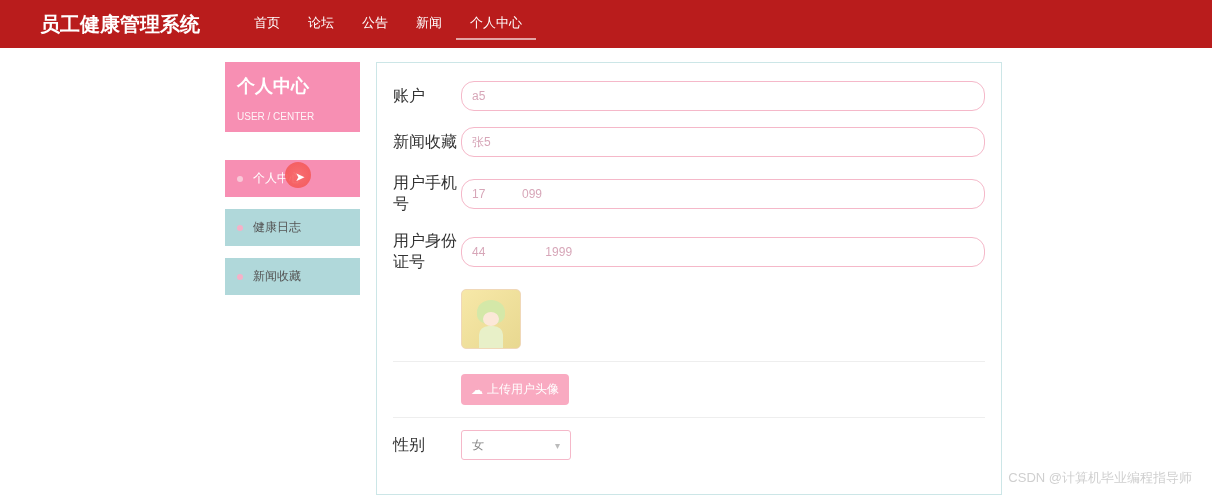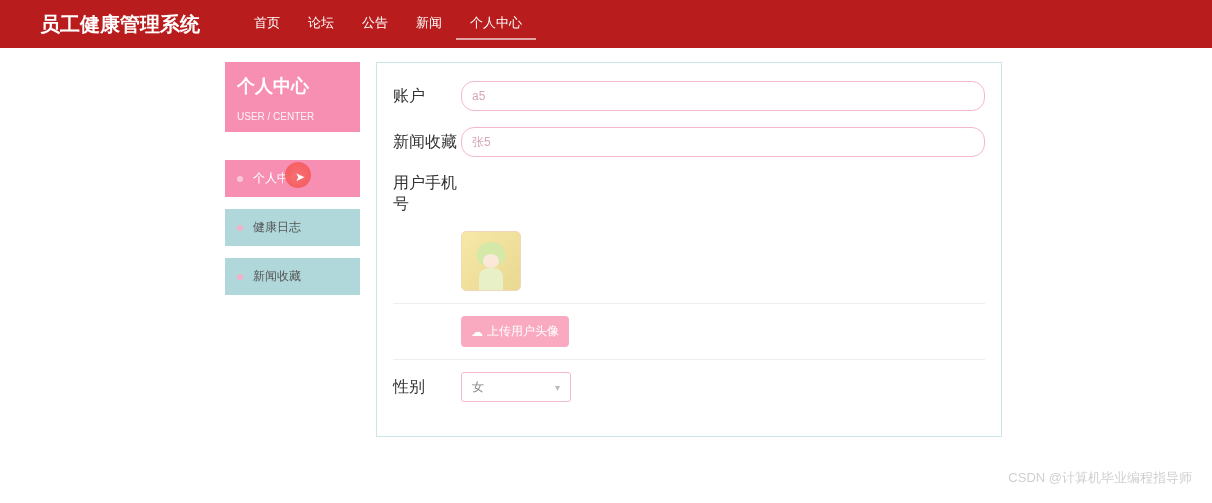--- a/index.html
+++ b/index.html
@@ -95,20 +95,25 @@
     <div class="form-row">
       <div class="form-label">账户</div>
       <input class="form-input" value="a5" style="">
     </div>
     <div class="form-row">
       <div class="form-label">新闻收藏</div>
       <input class="form-input" value="张5" style="">
     </div>
     <div class="form-row">
       <div class="form-label">用户手机号</div>
+      <input class="form-input" value="17           099" style="">
+    </div>
+    <div class="form-row">
+      <div class="form-label">用户身份证号</div>
+      <input class="form-input" value="44                  1999" style="">
     </div>
 
     <div class="avatar-row">
       <div class="avatar-box">
         <div class="avatar-figure">
           <div class="av-hair"></div>
           <div class="av-body"></div>
           <div class="av-face"></div>
         </div>
       </div>

